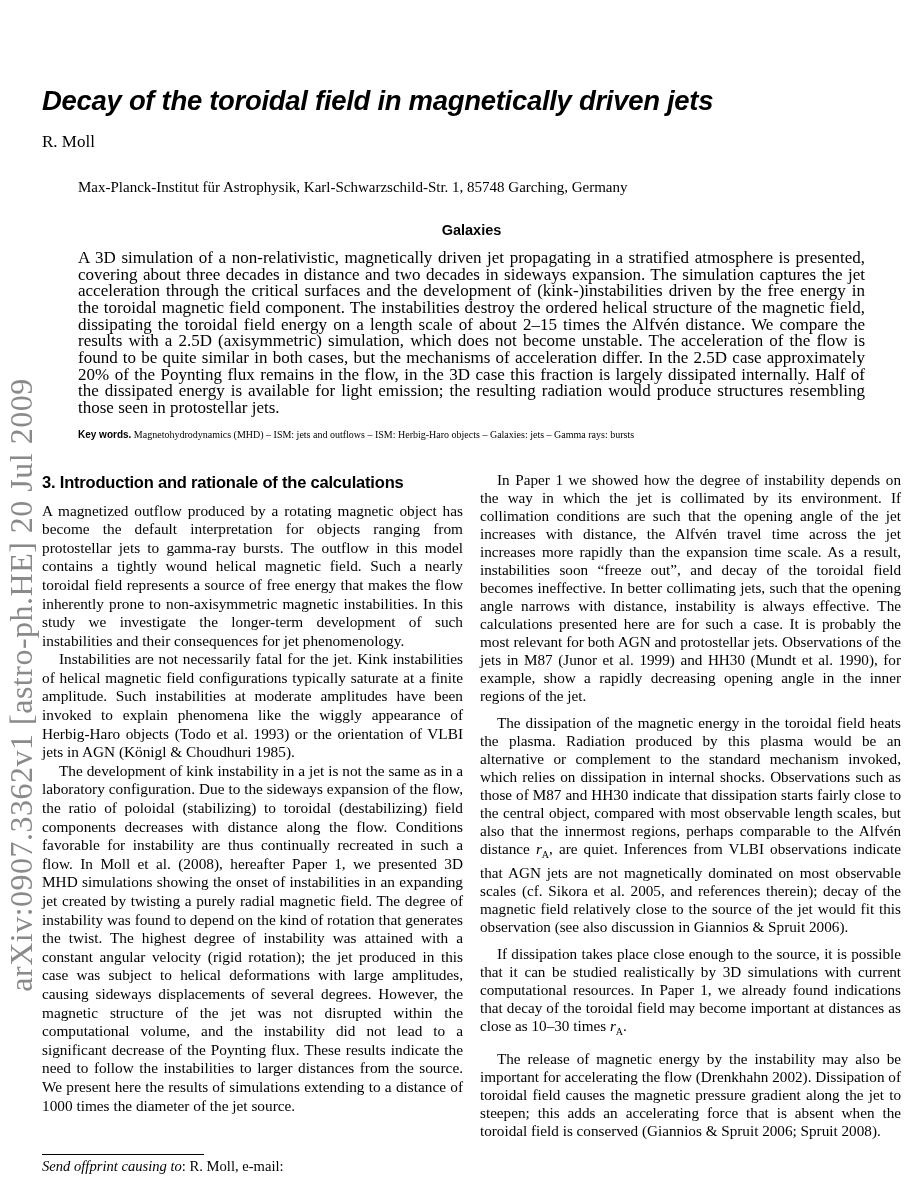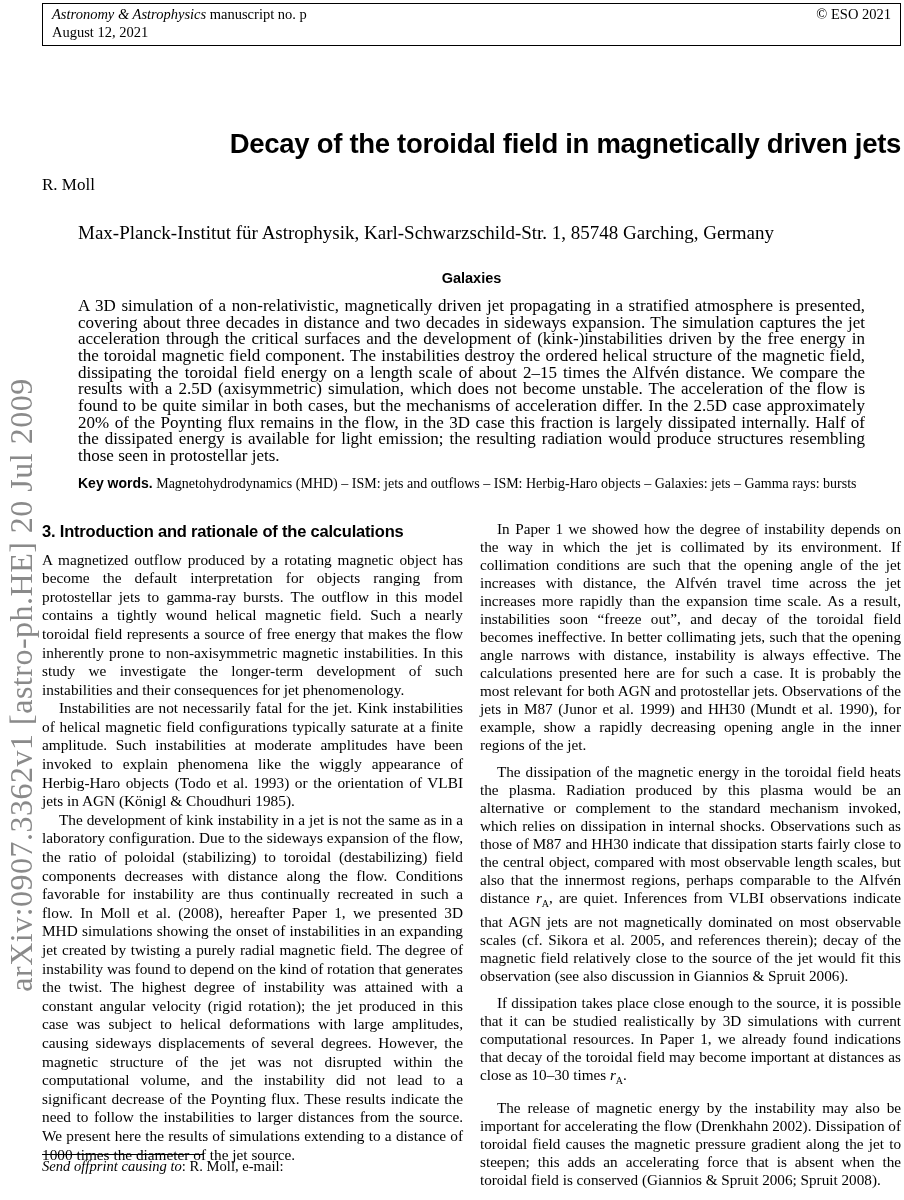--- a/index.html
+++ b/index.html
@@ -19,36 +19,36 @@
   .header-left i { font-style:italic; }
 
   
   .watermark {
     position:absolute; left:21px; top:685px;
     transform:translate(-50%,-50%) rotate(-90deg);
     white-space:nowrap; font-size:32px; letter-spacing:0.5px;
   }
 
   .title {
-    margin:83px 0 0 0; text-align:right;
+    margin:83px 0 0 0; text-align:left;
     font-family:"Liberation Sans", sans-serif; font-weight:bold;
-    font-size:27.5px; line-height:1.12; letter-spacing:-0.3px;
+    font-size:27.5px; line-height:1.12; letter-spacing:-0.3px;font-style:italic;
   }
   .author { margin-top:15px; text-align:left; font-size:17px; }
-  .affiliation { margin-top:27px; padding:0 36px; font-size:19px; }
+  .affiliation { margin-top:27px; padding:0 36px; font-size:15px; }
 
   .abstract-heading {
     margin-top:26px; text-align:center;
     font-family:"Liberation Sans", sans-serif; font-weight:bold; font-size:14.5px;
   }
   .abstract {
     margin:12px 0 0 0; padding:0 36px;
     font-size:17px; line-height:16.7px; text-align:justify;
   }
-  .keywords { margin:10px 0 0 0; padding:0 36px; font-size:14px; line-height:16.7px; text-align:justify; }
+  .keywords { margin:10px 0 0 0; padding:0 36px; font-size:10px; line-height:16.7px; text-align:justify; }
   .kw-label { font-family:"Liberation Sans", sans-serif; font-weight:bold; }
 
   .columns { display:flex; gap:17px; margin-top:27px; }
   .col { width:421px; }
   .section-heading {
     margin:2px 0 10px 0;
     font-family:"Liberation Sans", sans-serif; font-weight:bold;
     font-size:16.5px; letter-spacing:-0.2px;
   }
   .col p { margin:0; text-align:justify; text-indent:17px; }
@@ -65,27 +65,20 @@
 </style>
 </head>
 <body>
 
 <div class="page">
 
   <div class="watermark" style="color: rgb(138, 138, 138);">arXiv:0907.3362v1  [astro-ph.HE]  20 Jul 2009</div>
 
   <div class="content">
 
-    <header class="header-box">
-      <div class="header-left">
-        <div><i>Astronomy &amp; Astrophysics</i> manuscript no. p</div>
-        <div>August 12, 2021</div>
-      </div>
-      <div class="header-right">© ESO 2021</div>
-    </header>
 
     <h1 class="title">Decay of the toroidal field in magnetically driven jets</h1>
 
     <div class="author">R. Moll</div>
 
     <div class="affiliation">Max-Planck-Institut für Astrophysik, Karl-Schwarzschild-Str. 1, 85748 Garching, Germany</div>
 
     <div class="abstract-heading">Galaxies</div>
 
     <p class="abstract">A 3D simulation of a non-relativistic, magnetically driven jet propagating in a stratified atmosphere is presented, covering about three decades in distance and two decades in sideways expansion. The simulation captures the jet acceleration through the critical surfaces and the development of (kink-)instabilities driven by the free energy in the toroidal magnetic field component. The instabilities destroy the ordered helical structure of the magnetic field, dissipating the toroidal field energy on a length scale of about 2–15 times the Alfvén distance. We compare the results with a 2.5D (axisymmetric) simulation, which does not become unstable. The acceleration of the flow is found to be quite similar in both cases, but the mechanisms of acceleration differ. In the 2.5D case approximately 20% of the Poynting flux remains in the flow, in the 3D case this fraction is largely dissipated internally. Half of the dissipated energy is available for light emission; the resulting radiation would produce structures resembling those seen in protostellar jets.</p>

